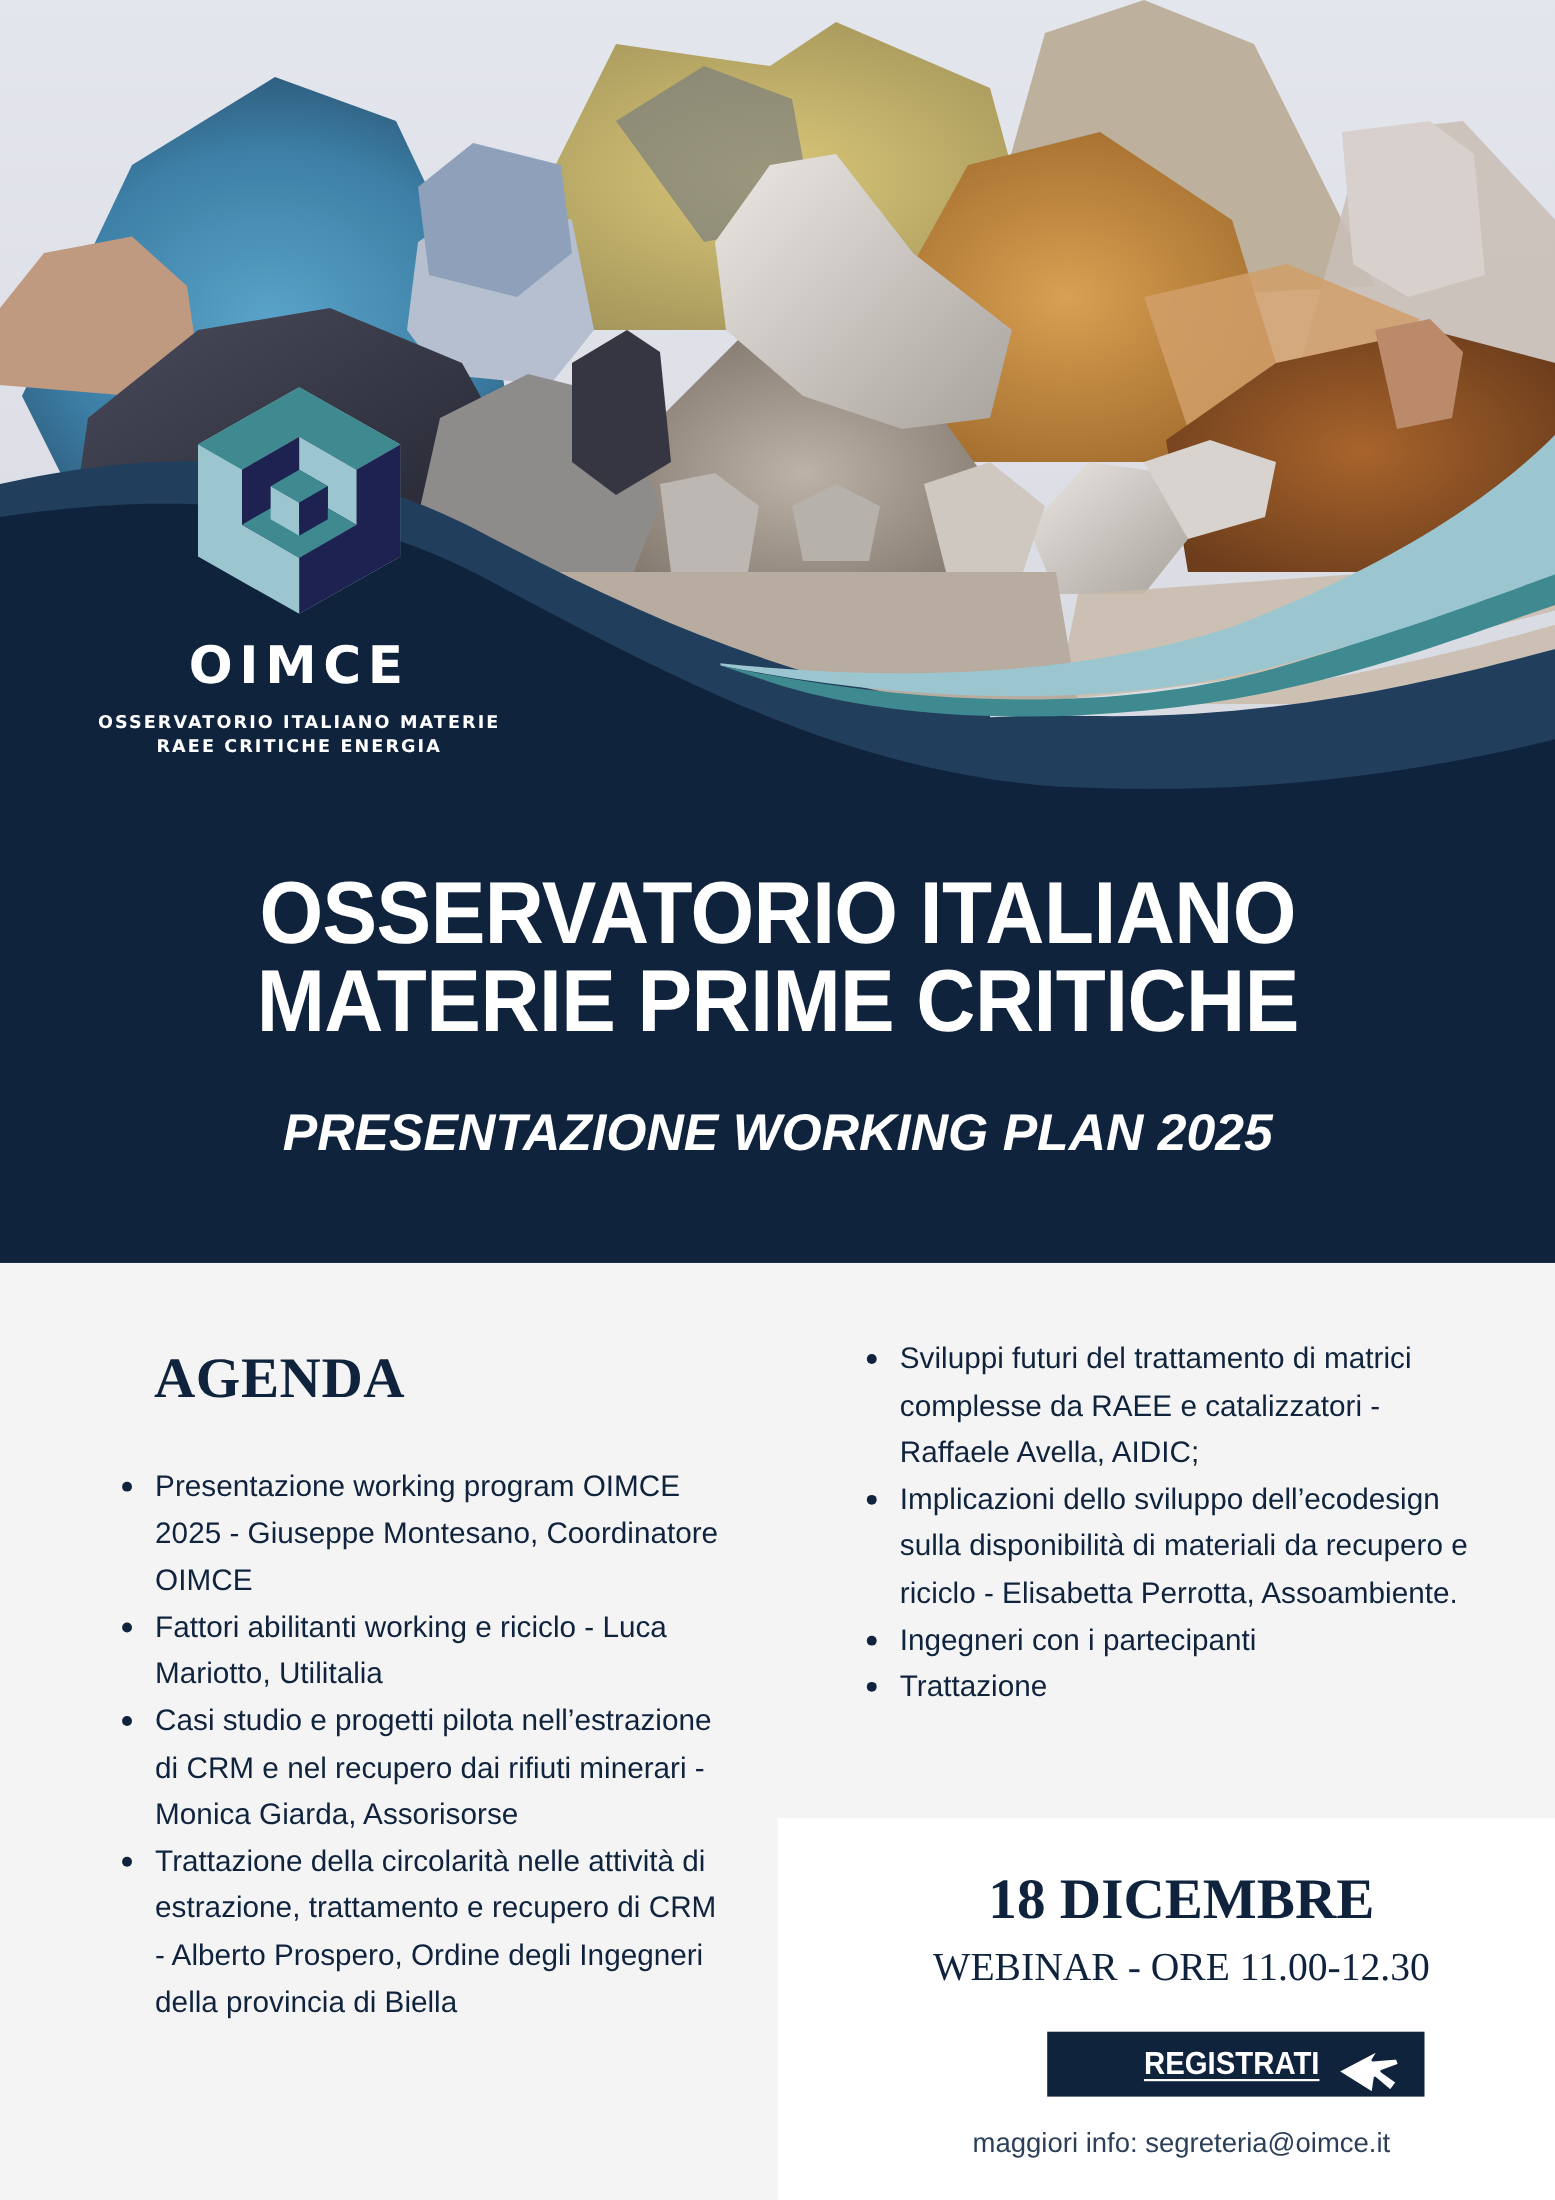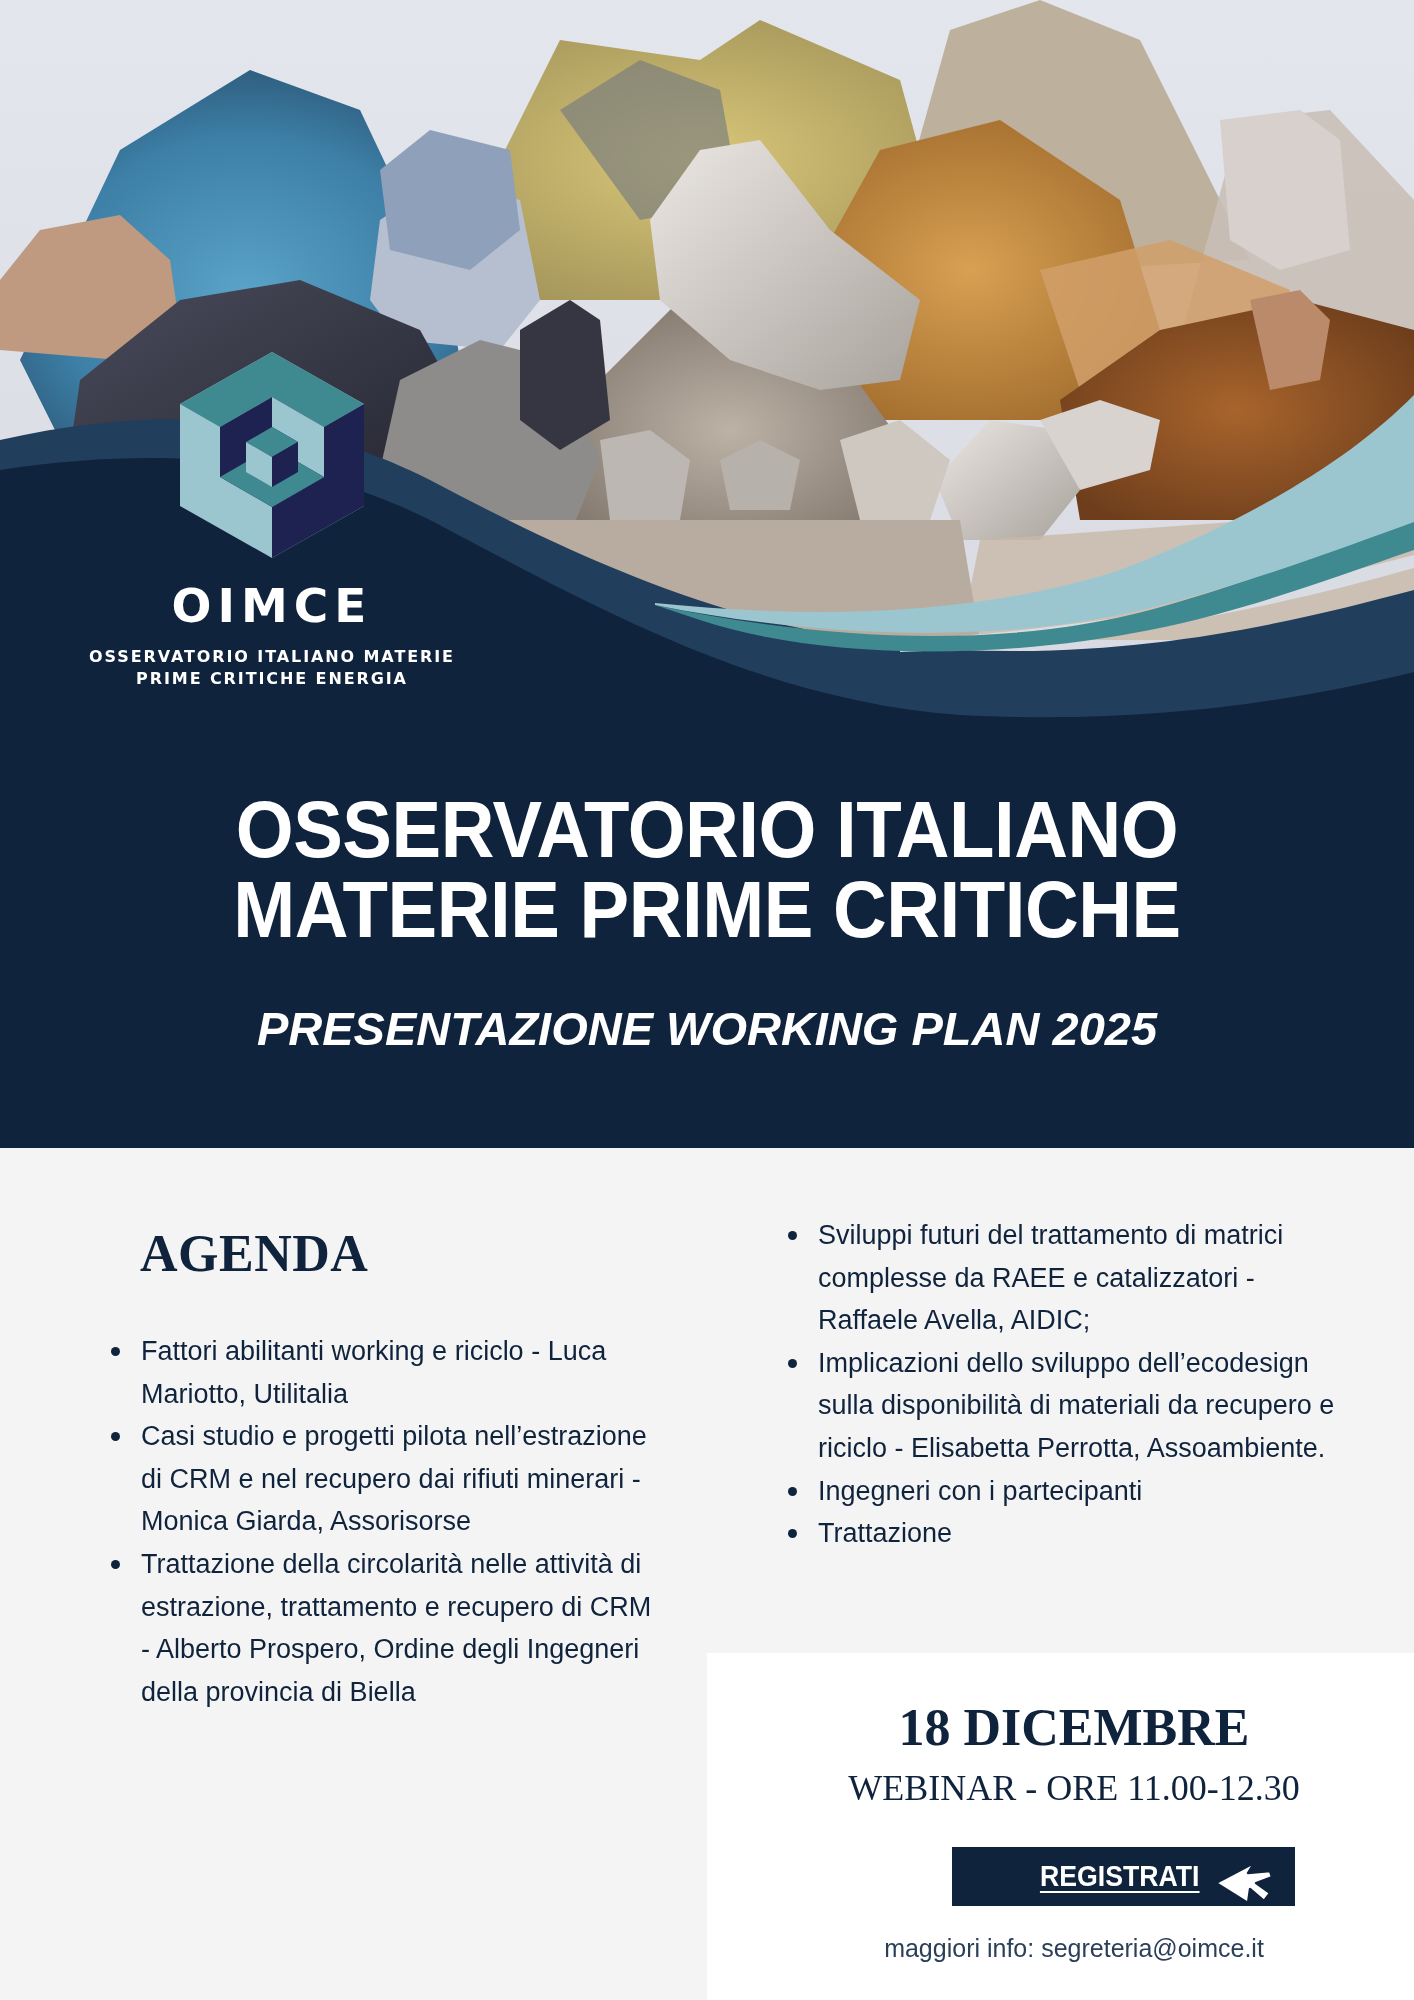--- a/index.html
+++ b/index.html
@@ -144,33 +144,34 @@
 
     <polygon points="40,125 92,155 144,125 118,110 92,125 66,110" fill="#3f8a90"></polygon>
 
     <polygon points="92,75 118,90 92,105 66,90" fill="#3f8a90"></polygon>
     <polygon points="66,90 92,105 92,135 66,120" fill="#9cc6cf"></polygon>
     <polygon points="118,90 118,120 92,135 92,105" fill="#1e2250"></polygon>
   </svg>
   <div class="logo-wordmark">OIMCE</div>
   <div class="logo-tagline">
     <div>OSSERVATORIO ITALIANO MATERIE</div>
-    <div>PRIME CRITICHE ENERGIA</div>
+    <div>RAEE CRITICHE ENERGIA</div>
   </div>
 
   <div class="title">
     <div>OSSERVATORIO ITALIANO</div>
     <div>MATERIE PRIME CRITICHE</div>
   </div>
   <div class="subtitle">PRESENTAZIONE WORKING PLAN 2025</div>
 </div>
 
 <div class="agenda-title">AGENDA</div>
 
 <ul class="agenda left">
+  <li><span class="dot"></span><span> Presentazione working program OIMCE 2025 - Giuseppe Montesano, Coordinatore OIMCE</span></li>
   <li><span class="dot"></span><span> Fattori abilitanti working e riciclo - Luca Mariotto, Utilitalia</span></li>
   <li><span class="dot"></span><span>Casi studio e progetti pilota nell’estrazione di CRM e nel recupero dai rifiuti minerari - Monica Giarda, Assorisorse</span></li>
   <li><span class="dot"></span><span>Trattazione della circolarità nelle attività di estrazione, trattamento e recupero di CRM - Alberto Prospero, Ordine degli Ingegneri della provincia di Biella</span></li>
 </ul>
 
 <ul class="agenda right">
   <li><span class="dot"></span><span>Sviluppi futuri del trattamento di matrici complesse da RAEE e catalizzatori - Raffaele Avella, AIDIC;</span></li>
   <li><span class="dot"></span><span>Implicazioni dello sviluppo dell’ecodesign sulla disponibilità di materiali da recupero e riciclo - Elisabetta Perrotta, Assoambiente.</span></li>
   <li><span class="dot"></span><span>Ingegneri con i partecipanti</span></li>
   <li><span class="dot"></span><span>Trattazione</span></li>

